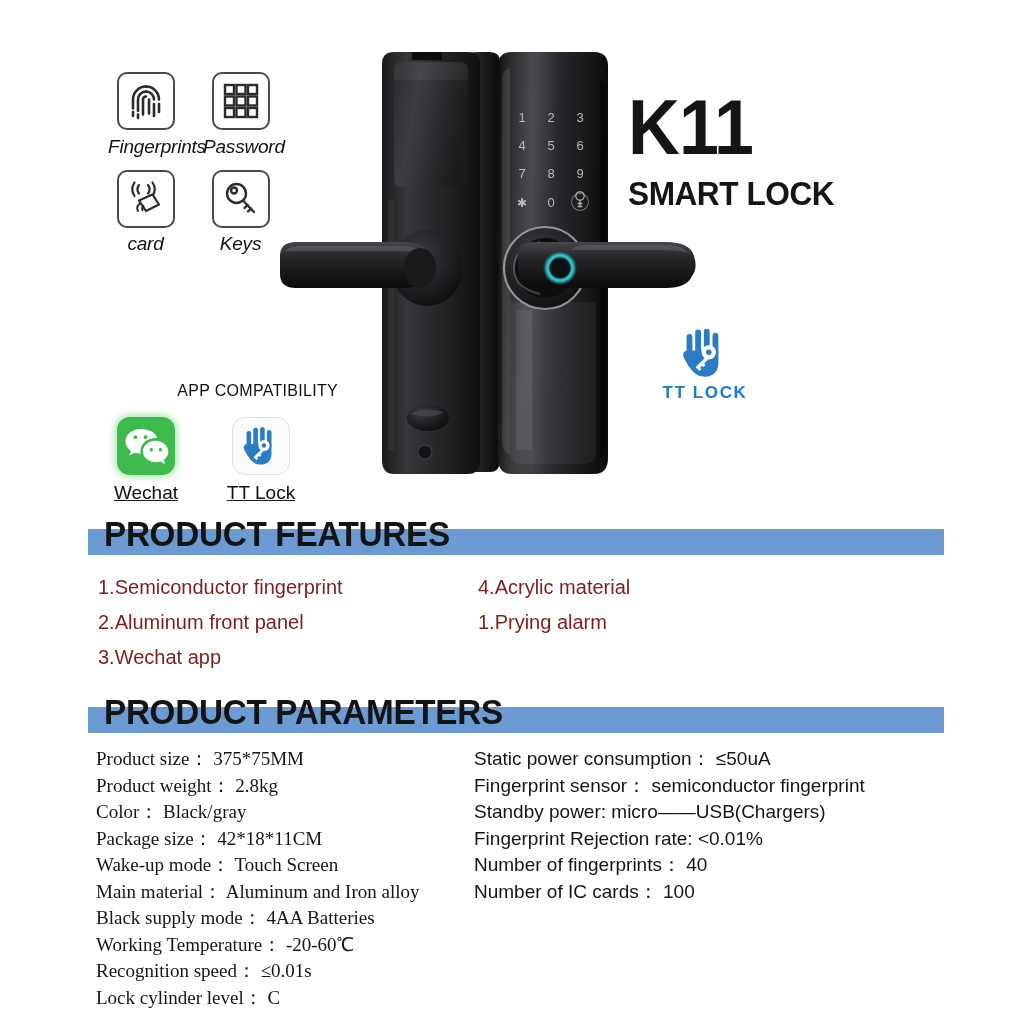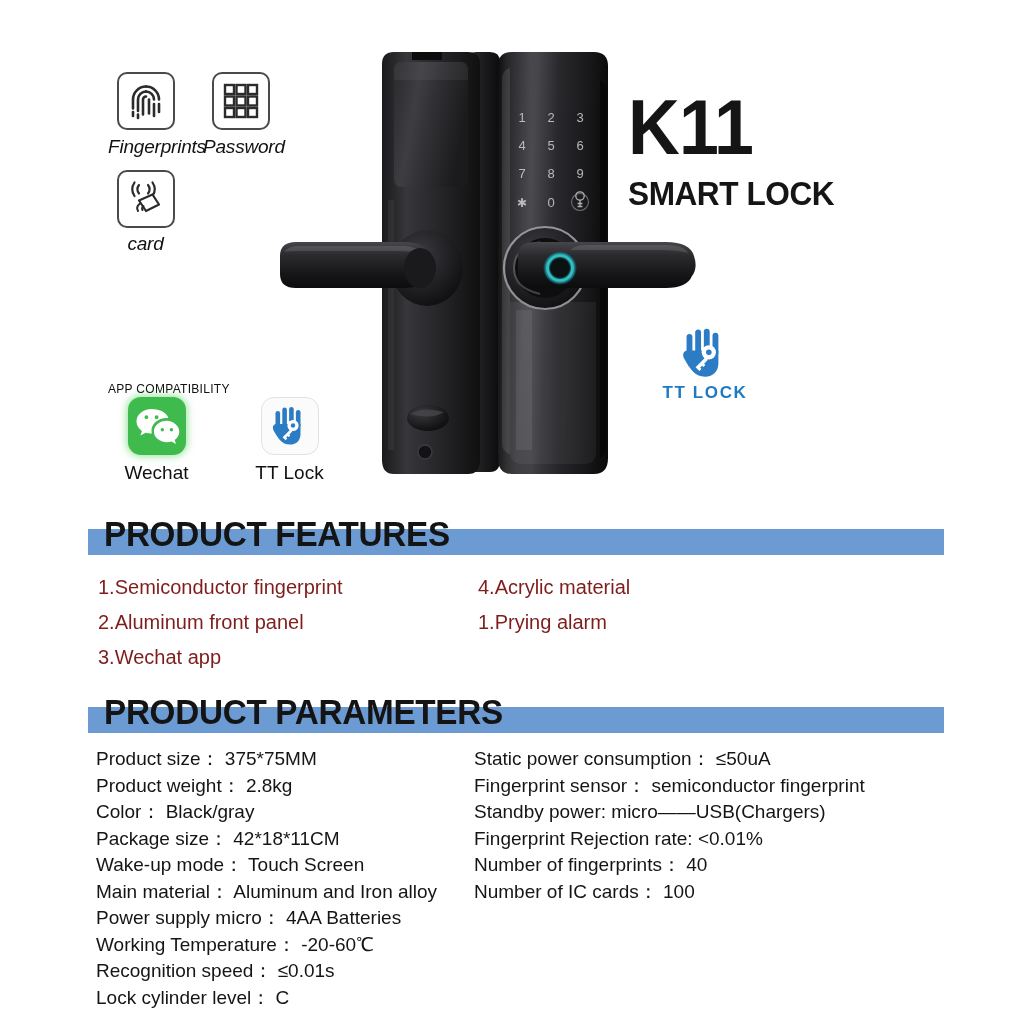--- a/index.html
+++ b/index.html
@@ -64,31 +64,31 @@
   #method-keys  { margin-top: 12px; }
 
   
   #app-compat {
     position: absolute;
     left: 108px;
     top: 382px;
     width: 230px;
   }
   #app-compat-title {
-    font-size: 12px;
+    font-size: 16px;
     font-weight: 400;
     letter-spacing: 0.3px;
     color: #111;
-    text-align: left;
-    margin-bottom: 1px;
+    text-align: right;
+    margin-bottom: 17px;
   }
   .app-row {
     display: flex;
-    gap: 57px;
-    justify-content: center;
+    gap: 39px;
+    text-decoration: underline;
   }
   .app {
     text-align: center;
     width: 76px;
   }
   .app-icon {
     width: 58px;
     height: 58px;
     margin: 0 auto;
     border-radius: 13px;
@@ -225,21 +225,21 @@
   }
 
   
   #params-cols {
     position: absolute;
     left: 96px;
     top: 56px;
     width: 880px;
     display: flex;
   }
-  #params-cols .col.left  { width: 378px; }
+  #params-cols .col.left  { width: 378px; font-family: Liberation Serif, serif; }
   #params-cols .col.right { width: 470px; }
   .param-item {
     font-size: 19px;
     line-height: 26.5px;
     color: #151515;
     white-space: nowrap;
   }
 </style>
 </head>
 <body>
@@ -303,20 +303,34 @@
             </g>
             <g fill="none" stroke="#2b2b2b" stroke-width="2" stroke-linecap="round">
               <path d="M14 24.5c-2.5 2-3.5 5-2 7.5"></path>
               <path d="M17.5 27c-1.3 1-1.8 2.5-1 4"></path>
             </g>
           </svg>
         </div>
         <div class="method-label">card</div>
       </div>
 
+      <div class="method" id="method-keys">
+        <div class="method-box">
+          <svg width="38" height="38" viewBox="0 0 38 38">
+            <g fill="none" stroke="#2b2b2b" stroke-width="2.4" stroke-linecap="round">
+              <circle cx="14.5" cy="13.5" r="9.5"></circle>
+              <circle cx="12" cy="10.5" r="3"></circle>
+              <path d="M21 20.5l11 11.5"></path>
+              <path d="M25.5 25l-3 3"></path>
+              <path d="M29 28.5l-3 3"></path>
+            </g>
+          </svg>
+        </div>
+        <div class="method-label">Keys</div>
+      </div>
     </div>
   </div>
 
   <div id="app-compat">
     <div id="app-compat-title">APP COMPATIBILITY</div>
     <div class="app-row">
       <div class="app">
         <div class="app-icon wechat">
           <svg width="48" height="42" viewBox="0 0 48 42">
             <path fill="#ffffff" d="M18.5 4C10 4 3.5 9.6 3.5 16.4c0 3.8 2.1 7.2 5.4 9.5l-1.5 4.6 5.3-2.7c1.7.5 3.5.8 5.4.8h.8c-.3-1-.4-2-.4-3 0-7 6.8-12.6 15.1-12.6.6 0 1.1 0 1.7.1C34.1 7.8 27 4 18.5 4zm-5.1 6.3a1.9 1.9 0 1 1 0 3.8 1.9 1.9 0 0 1 0-3.8zm10.2 0a1.9 1.9 0 1 1 0 3.8 1.9 1.9 0 0 1 0-3.8z"></path>
@@ -532,21 +546,21 @@
     <div class="band-title">PRODUCT PARAMETERS</div>
   </div>
   <div id="params-cols">
     <div class="col left">
       <div class="param-item">Product size：  375*75MM</div>
       <div class="param-item">Product weight：  2.8kg</div>
       <div class="param-item">Color：  Black/gray</div>
       <div class="param-item">Package size：  42*18*11CM</div>
       <div class="param-item">Wake-up mode：  Touch Screen</div>
       <div class="param-item">Main material：  Aluminum and Iron alloy</div>
-      <div class="param-item">Power supply micro：  4AA Batteries</div>
+      <div class="param-item">Black supply mode：  4AA Batteries</div>
       <div class="param-item">Working Temperature：  -20-60℃</div>
       <div class="param-item">Recognition speed：  ≤0.01s</div>
       <div class="param-item">Lock cylinder level：  C</div>
     </div>
     <div class="col right">
       <div class="param-item">Static power consumption：  ≤50uA</div>
       <div class="param-item">Fingerprint sensor：  semiconductor fingerprint</div>
       <div class="param-item">Standby power: micro——USB(Chargers)</div>
       <div class="param-item">Fingerprint Rejection rate: &lt;0.01%</div>
       <div class="param-item">Number of fingerprints：  40</div>

